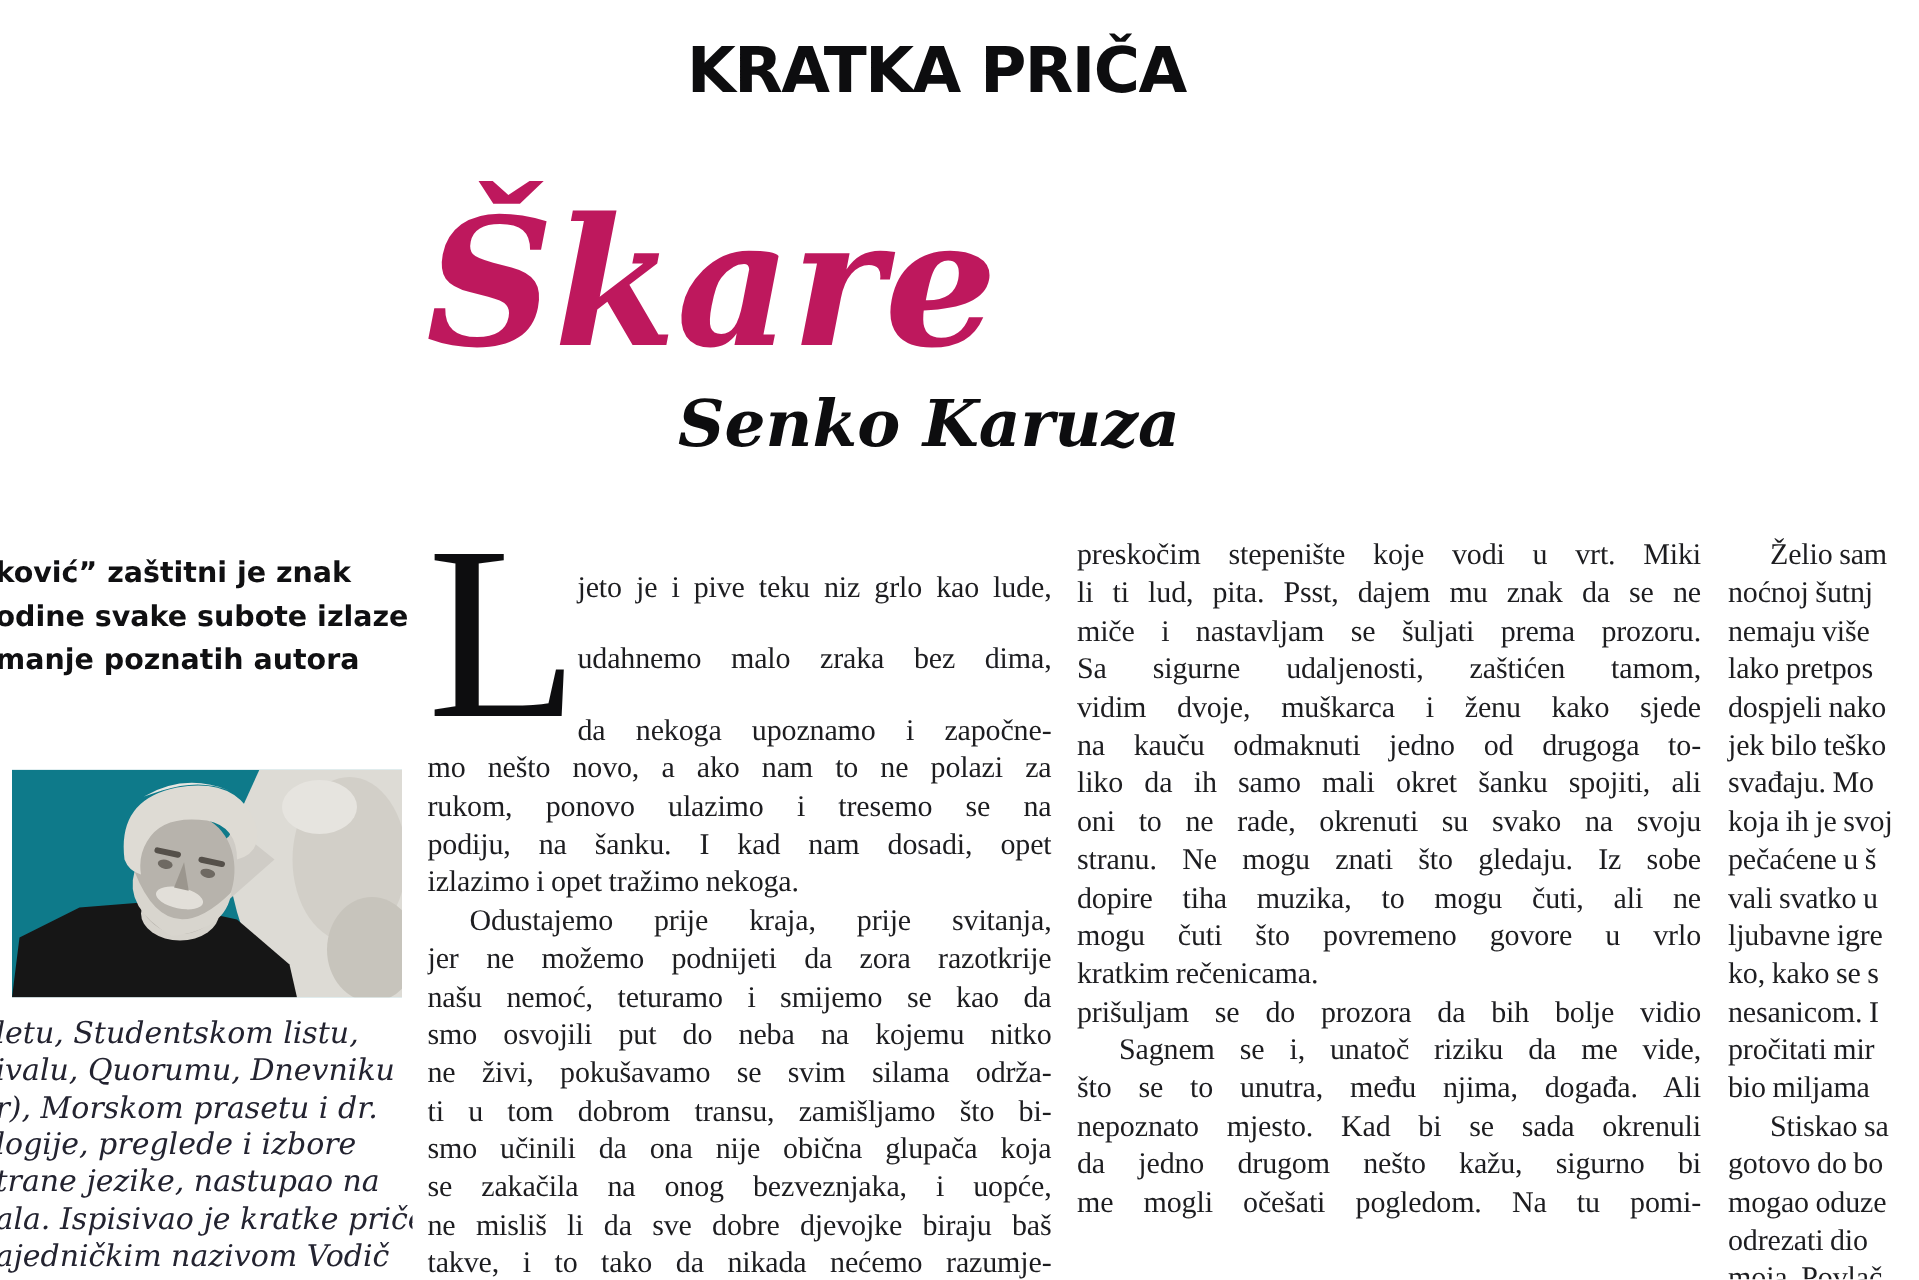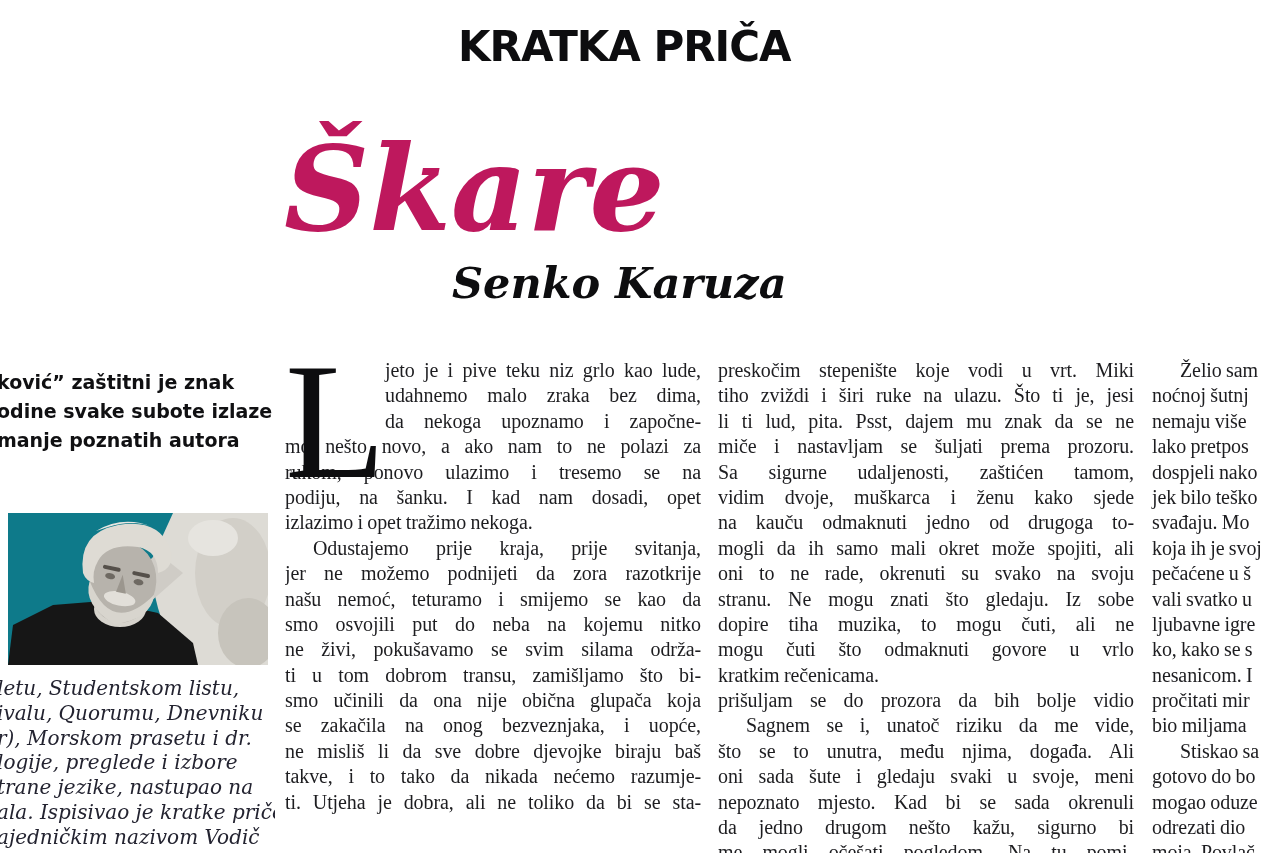--- a/index.html
+++ b/index.html
@@ -53,21 +53,21 @@
     letter-spacing:-0.1px; word-spacing:-0.5px;
     color:#1d1d20;
   }
   .col .line { text-align:justify; text-align-last:justify; height:25.4px; overflow:hidden; }
   .col .line.end { text-align-last:left; }
   .col .line.indent { text-indent:28px; }
   #col1 { left:285px; width:416px; }
   #col2 { left:718px; width:416px; }
   #col3 { left:1152px; width:200px; }
   #col3 .line { text-align:left; text-align-last:auto; white-space:nowrap; overflow:visible; }
-  #col1 .line.dc { padding-left:100px; }
+  #col1 .line.dc { padding-left:100px;margin-top:22px; }
   .dropcap {
     position:absolute; left:0; top:6px; width:96px; height:115px;
     font-family:"Liberation Serif", serif;
     font-size:165px; line-height:115px; color:#0d0d0f;
   }
 </style>
 </head>
 <body>
 
 <div id="page">
@@ -147,36 +147,34 @@
         <div class="line">se zakačila na onog bezveznjaka, i uopće,</div>
         <div class="line">ne misliš li da sve dobre djevojke biraju baš</div>
         <div class="line">takve, i to tako da nikada nećemo razumje-</div>
         <div class="line">ti. Utjeha je dobra, ali ne toliko da bi se sta-</div>
       </div>
   </div>
 
   <div class="col" id="col2">
     <div>
         <div class="line">preskočim stepenište koje vodi u vrt. Miki</div>
-        <div class="line">tiho zviždi i širi ruke na ulazu. Što ti je, jesi</div>
         <div class="line">li ti lud, pita. Psst, dajem mu znak da se ne</div>
         <div class="line">miče i nastavljam se šuljati prema prozoru.</div>
         <div class="line">Sa sigurne udaljenosti, zaštićen tamom,</div>
         <div class="line">vidim dvoje, muškarca i ženu kako sjede</div>
         <div class="line">na kauču odmaknuti jedno od drugoga to-</div>
-        <div class="line">mogli da ih samo mali okret može spojiti, ali</div>
+        <div class="line">liko da ih samo mali okret šanku spojiti, ali</div>
         <div class="line">oni to ne rade, okrenuti su svako na svoju</div>
         <div class="line">stranu. Ne mogu znati što gledaju. Iz sobe</div>
         <div class="line">dopire tiha muzika, to mogu čuti, ali ne</div>
-        <div class="line">mogu čuti što odmaknuti govore u vrlo</div>
+        <div class="line">mogu čuti što povremeno govore u vrlo</div>
         <div class="line end">kratkim rečenicama.</div>
         <div class="line">prišuljam se do prozora da bih bolje vidio</div>
         <div class="line indent">Sagnem se i, unatoč riziku da me vide,</div>
         <div class="line">što se to unutra, među njima, događa. Ali</div>
-        <div class="line">oni sada šute i gledaju svaki u svoje, meni</div>
         <div class="line">nepoznato mjesto. Kad bi se sada okrenuli</div>
         <div class="line">da jedno drugom nešto kažu, sigurno bi</div>
         <div class="line">me mogli očešati pogledom. Na tu pomi-</div>
       </div>
   </div>
 
   <div class="col" id="col3">
     <div>
         <div class="line indent">Želio sam</div>
         <div class="line">noćnoj šutnj</div>

